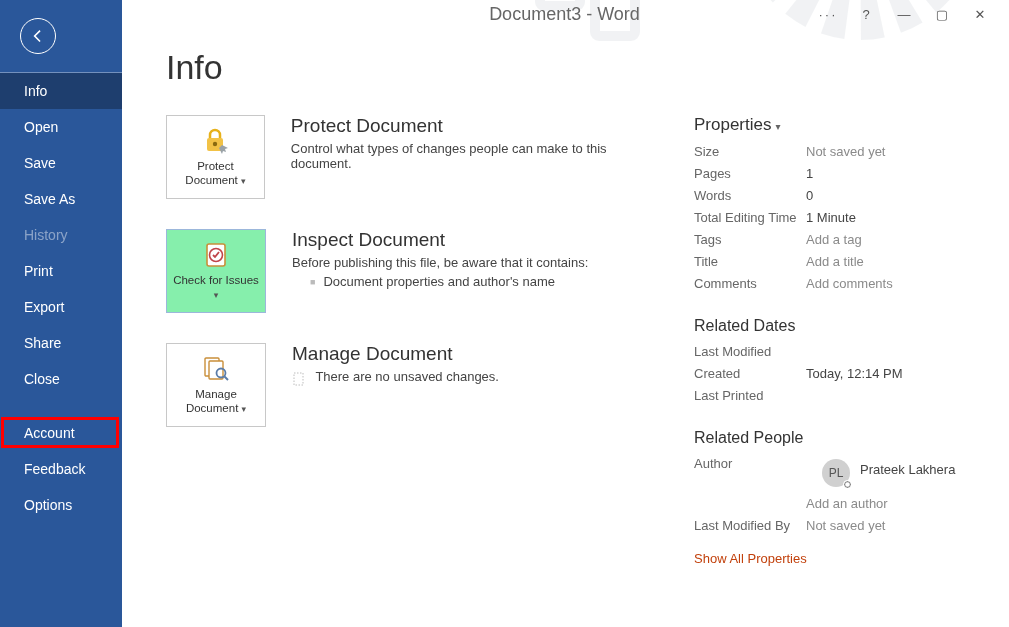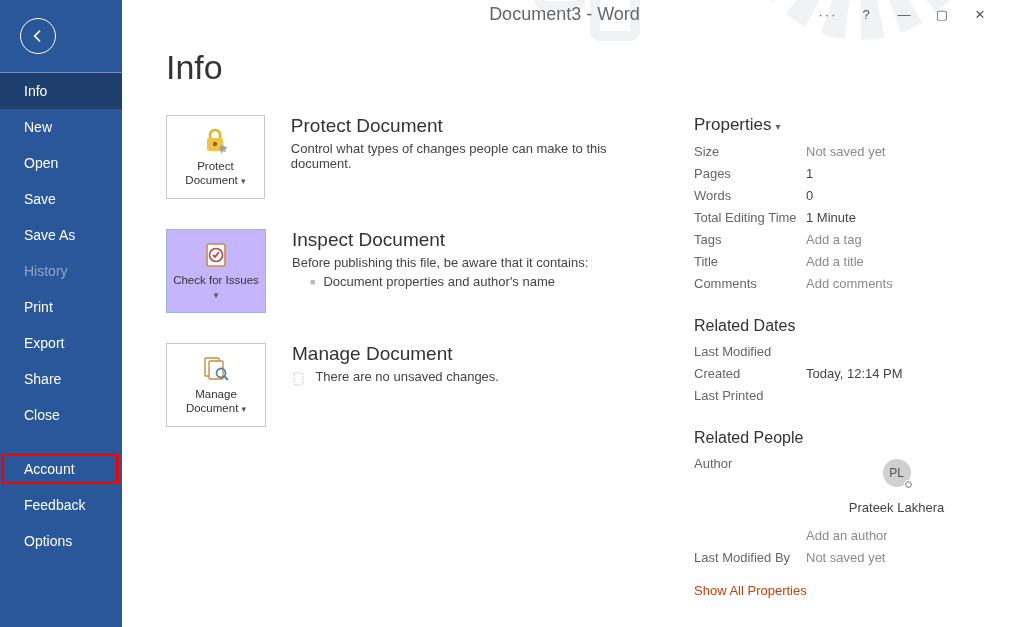--- a/index.html
+++ b/index.html
@@ -70,39 +70,39 @@
   .section-row { display:flex; gap:26px; margin-bottom:30px; }
   .tile {
     width:100px; height:84px; border:1px solid #c8c8c8; background:#fff;
     display:flex; flex-direction:column; align-items:center; justify-content:center;
     font-size:11.5px; color:#333; line-height:1.2; text-align:center; cursor:pointer;
     padding:4px;
   }
   .tile .ticon { height:30px; display:flex; align-items:center; justify-content:center; margin-bottom:4px;}
   .tile .tlabel {}
   .tile .tarrow { font-size:9px; color:#555; }
-  .tile.selected { background:#c4b5fd; border-color:#9cb7db; }
+  .tile.selected { background:#86efac; border-color:#9cb7db; }
 
   .section-body h2 { font-size:19px; font-weight:400; color:#333; margin:0 0 4px 0;}
   .section-body p { margin:2px 0; font-size:13px; color:#444; }
   .section-body ul { margin:4px 0 0 0; padding:0 0 0 18px; list-style:none; }
   .section-body li::before { content:"■"; color:#bbb; font-size:9px; margin-right:8px; position:relative; top:-1px;}
   .subline-icon { display:inline-block; width:14px; height:12px; margin-right:6px; vertical-align:middle;}
 
   
   .props h3 { font-size:17px; font-weight:400; color:#333; margin:0 0 6px 0; }
   .props h3 .chev { font-size:10px; color:#666; margin-left:4px; }
   .props h4 { font-size:16px; font-weight:400; color:#333; margin:22px 0 6px 0;}
   .kv { display:flex; font-size:13px; line-height:22px;}
   .kv .k { width:112px; color:#666;}
   .kv .v { flex:1; color:#444;}
   .kv .v.muted { color:#8a8a8a;}
   .kv .v.editable { color:#8a8a8a; cursor:text;}
   .link { color:#c2410c; cursor:pointer; font-size:13px;}
-  .avatar-row { display:flex; align-items:center; gap:10px; margin:4px 0 4px 8px;flex-direction:column;}
+  .avatar-row { display:flex; align-items:flex-start; gap:10px; margin:4px 0 4px 16px;}
   .avatar { width:28px; height:28px; border-radius:50%; background:#d0d0d0; display:flex; align-items:center; justify-content:center; font-size:12px; color:#555; position:relative;}
   .avatar .pres { width:9px; height:9px; border:1.5px solid #fff; border-radius:50%; background:#fff; position:absolute; right:-2px; bottom:-2px; box-shadow:inset 0 0 0 1.2px #888;}
 
   
 </style>
 </head>
 <body>
 
 <div class="bgdeco">
   <svg viewBox="0 0 560 120">
@@ -129,21 +129,20 @@
 
 <div class="layout">
   <aside class="sidebar">
     <div class="back-circle">
       <svg viewBox="0 0 24 24">
           <path d="M14 4l-8 8 8 8 1.5-1.5L9 12l6.5-6.5z"></path>
         </svg>
     </div>
     <div class="nav-sep-top"></div>
     <div class="nav-item selected"><span>Info</span></div>
-    <div class="nav-item"><span>New</span></div>
     <div class="nav-item"><span>Open</span></div>
     <div class="nav-item"><span>Save</span></div>
     <div class="nav-item"><span>Save As</span></div>
     <div class="nav-item disabled"><span>History</span></div>
     <div class="nav-item"><span>Print</span></div>
     <div class="nav-item"><span>Export</span></div>
     <div class="nav-item"><span>Share</span></div>
     <div class="nav-item"><span>Close</span></div>
     <div class="nav-sep-mid"></div>
     <div style="position:relative;">

